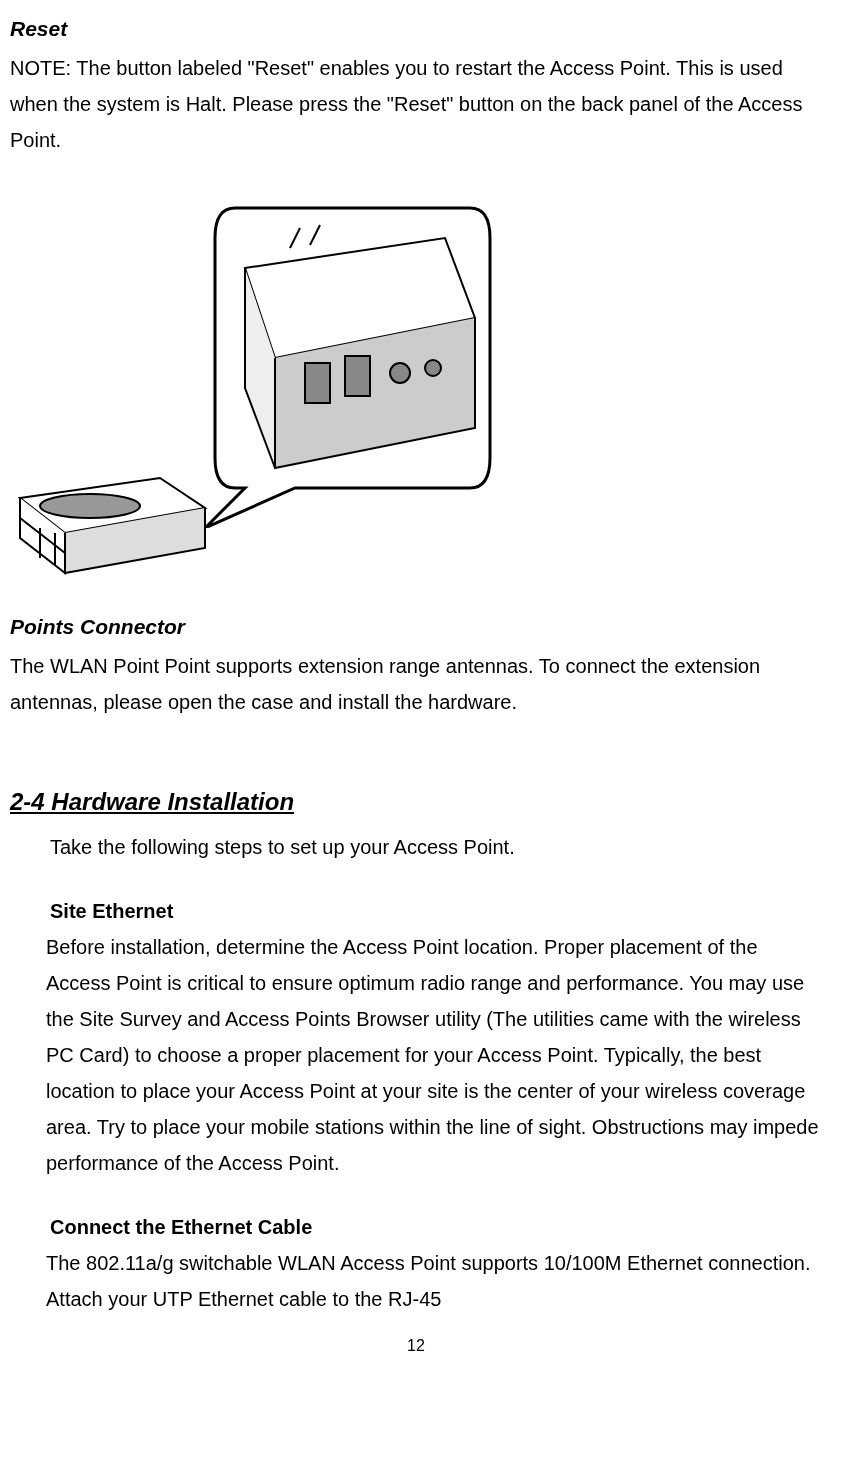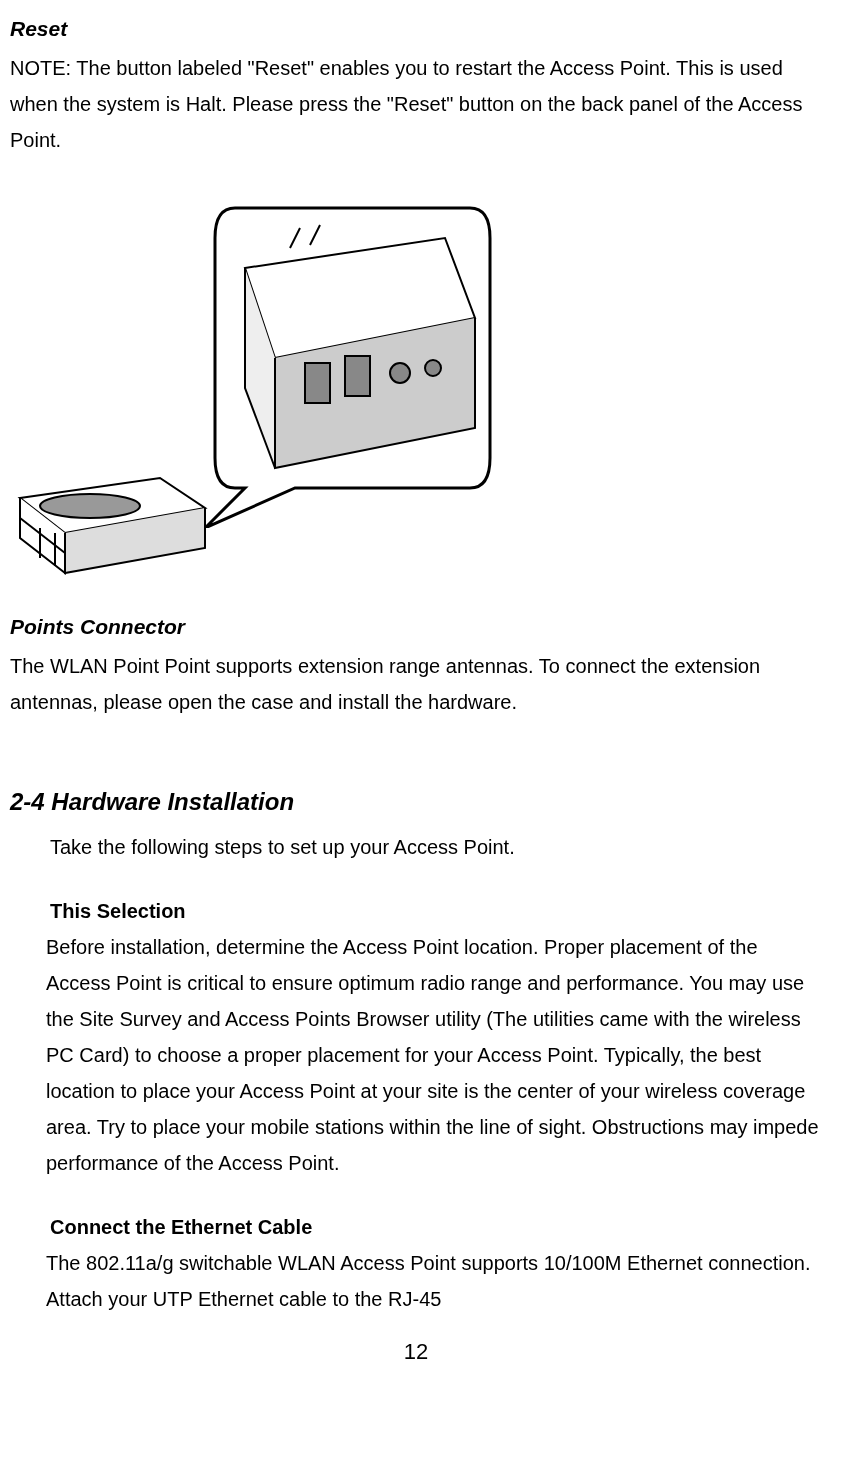--- a/index.html
+++ b/index.html
@@ -49,36 +49,37 @@
       top: 0;
       width: 295px;
       height: 340px;
     }
     .section-heading {
       font-weight: bold;
       font-style: italic;
       font-size: 24px;
       margin-top: 60px;
       margin-bottom: 6px;
+      text-decoration: underline;
     }
     .indent-1 {
       margin-left: 40px;
     }
     .indent-2 {
       margin-left: 36px;
     }
     .subsection-heading {
       font-weight: bold;
       font-size: 20px;
       margin-top: 28px;
       margin-bottom: 0;
     }
     .page-number {
       text-align: center;
-      font-size: 22px;
+      font-size: 16px;
       margin-top: 15px;
     }
   </style>
 </head>
 <body>
 
 <div class="heading-italic">Reset</div>
 <p class="body-text">
   <span class="bold">NOTE:</span><span> The button labeled "Reset" enables you to restart the Access Point. This is used when the system is Halt. Please press the "</span><span class="bold">Reset</span><span>" button on the back panel of the Access Point.</span>
 </p>
@@ -112,19 +113,19 @@
     </g>
   </svg>
 </div>
 
 <div class="heading-italic">Points Connector</div>
 <p class="body-text">The WLAN Point Point supports extension range antennas. To connect the extension antennas, please open the case and install the hardware.</p>
 
 <div class="section-heading">2-4 Hardware Installation</div>
 <p class="body-text indent-1">Take the following steps to set up your Access Point.</p>
 
-<div class="subsection-heading indent-1">This Selection</div>
+<div class="subsection-heading indent-1">Site Ethernet</div>
 <p class="body-text indent-2">Before installation, determine the Access Point location. Proper placement of the Access Point is critical to ensure optimum radio range and performance. You may use the Site Survey and Access Points Browser utility (The utilities came with the wireless PC Card) to choose a proper placement for your Access Point. Typically, the best location to place your Access Point at your site is the center of your wireless coverage area. Try to place your mobile stations within the line of sight. Obstructions may impede performance of the Access Point.</p>
 
 <div class="subsection-heading indent-1">Connect the Ethernet Cable</div>
 <p class="body-text indent-2">The 802.11a/g switchable WLAN Access Point supports 10/100M Ethernet connection. Attach your UTP Ethernet cable to the RJ-45</p>
 
 <div class="page-number">12</div>
 
 </body></html>

